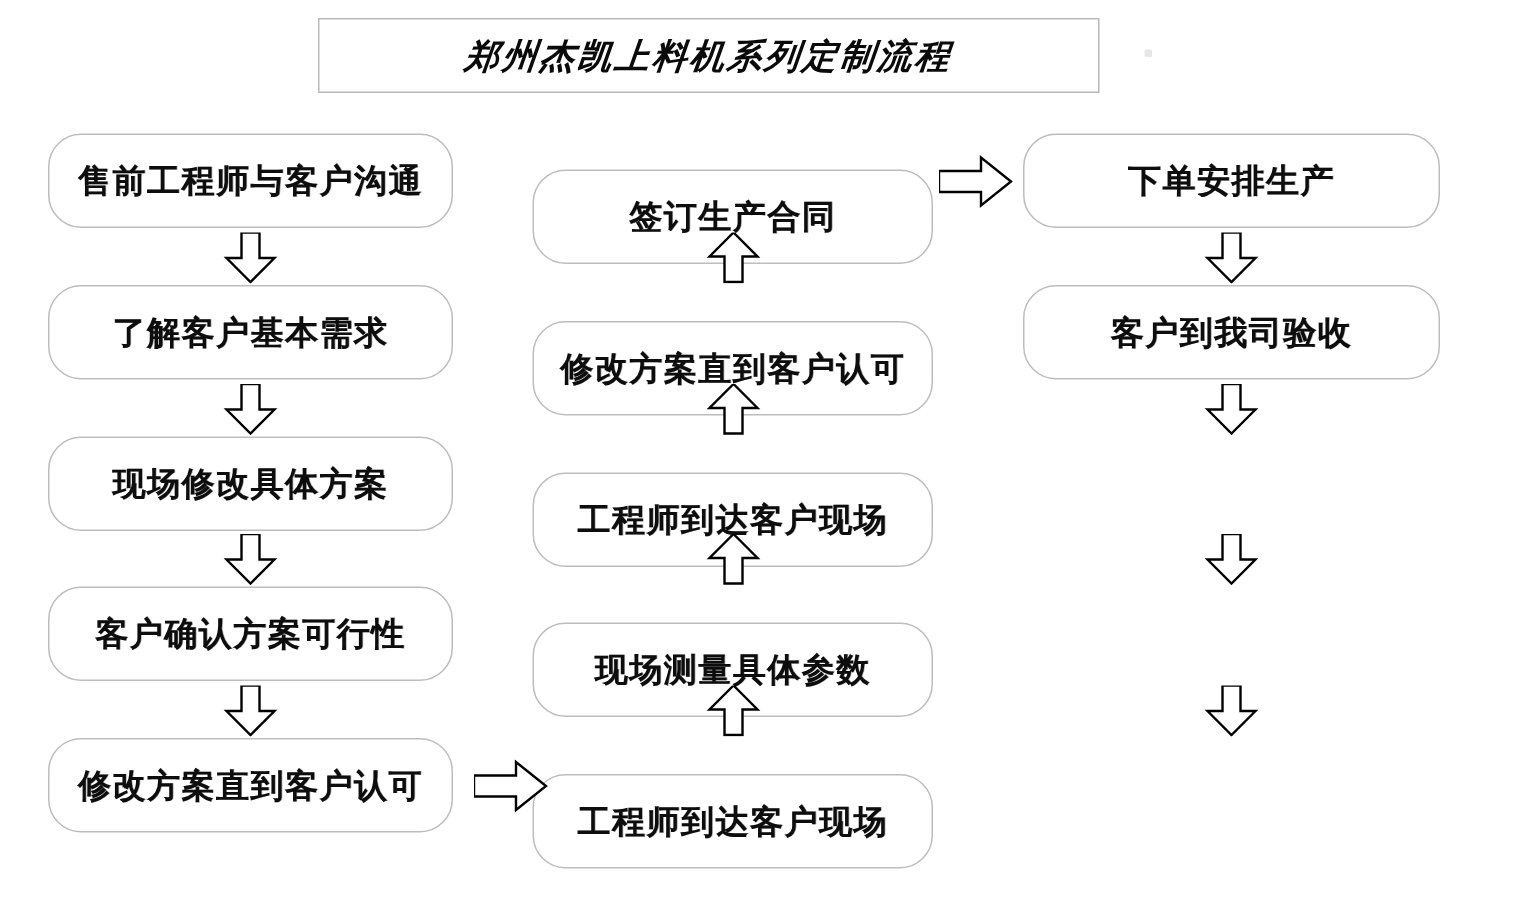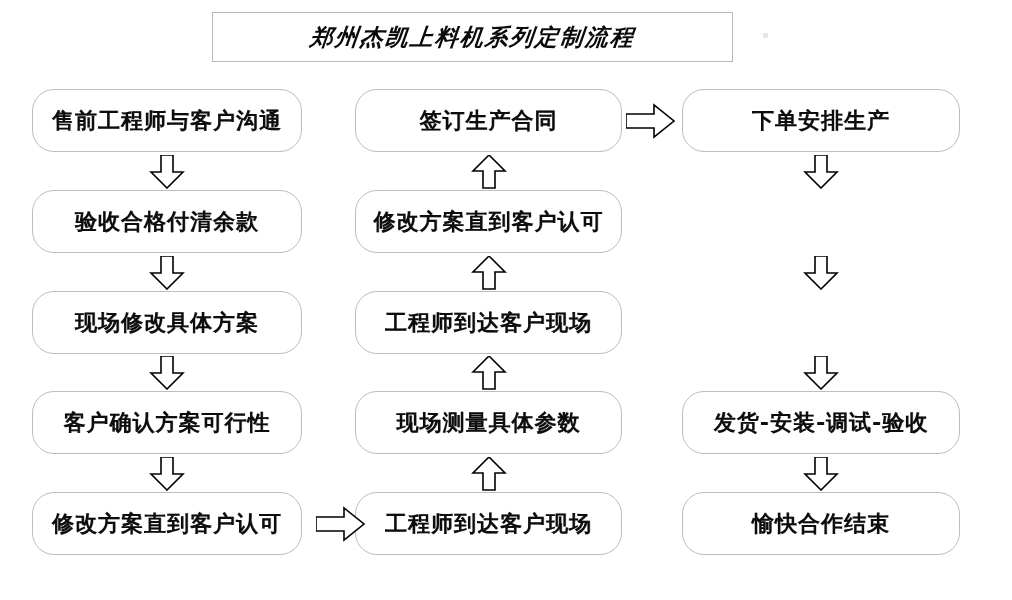--- a/index.html
+++ b/index.html
@@ -73,21 +73,21 @@
     font-size: 22px;
     font-weight: 600;
     color: #0d0d0d;
     white-space: nowrap;
     letter-spacing: 1px;
     text-shadow: 0.5px 0 0 rgba(0,0,0,0.35);
   }
 
   
   .col-left  { left: 32px;  width: 270px; }
-  .col-mid   { left: 355px; width: 267px; }
+  .col-mid   { left: 355px; width: 267px; margin-top: 24px; }
   .col-right { left: 682px; width: 278px; }
 
   .row-1 { top: 89px;  height: 63px; }
   .row-2 { top: 190px; height: 63px; }
   .row-3 { top: 291px; height: 63px; }
   .row-4 { top: 391px; height: 63px; align-items: center; }
   .row-5 { top: 492px; height: 63px; }
 
   
   .arrow {
@@ -102,21 +102,21 @@
 
   <div class="title-box">
     <span class="title-text">郑州杰凯上料机系列定制流程</span>
   </div>
   <div class="speck"></div>
 
   <div class="node col-left row-1">
     <span class="node-label">售前工程师与客户沟通</span>
   </div>
   <div class="node col-left row-2">
-    <span class="node-label">验收合格付清余款</span>
+    <span class="node-label">了解客户基本需求</span>
   </div>
   <div class="node col-left row-3">
     <span class="node-label">现场修改具体方案</span>
   </div>
   <div class="node col-left row-4">
     <span class="node-label">客户确认方案可行性</span>
   </div>
   <div class="node col-left row-5">
     <span class="node-label">修改方案直到客户认可</span>
   </div>
@@ -175,25 +175,22 @@
   </div>
   <div class="arrow" style="left:467px; top:457px;">
     <svg width="44" height="34" viewBox="0 0 44 34">
       <polygon points="22,0 38,16 28,16 28,33 16,33 16,16 6,16" fill="#ffffff" stroke="#000000" stroke-width="1.6" stroke-linejoin="miter"></polygon>
     </svg>
   </div>
 
   <div class="node col-right row-1">
     <span class="node-label">下单安排生产</span>
   </div>
-  <div class="node col-right row-4">
-    <span class="node-label">发货-安装-调试-验收</span>
-  </div>
-  <div class="node col-right row-5">
-    <span class="node-label">愉快合作结束</span>
+  <div class="node col-right row-2">
+    <span class="node-label">客户到我司验收</span>
   </div>
 
   <div class="arrow" style="left:799px; top:155px;">
     <svg width="44" height="34" viewBox="0 0 44 34">
       <polygon points="16,0 28,0 28,17 38,17 22,33 6,17 16,17" fill="#ffffff" stroke="#000000" stroke-width="1.6" stroke-linejoin="miter"></polygon>
     </svg>
   </div>
   <div class="arrow" style="left:799px; top:256px;">
     <svg width="44" height="34" viewBox="0 0 44 34">
       <polygon points="16,0 28,0 28,17 38,17 22,33 6,17 16,17" fill="#ffffff" stroke="#000000" stroke-width="1.6" stroke-linejoin="miter"></polygon>

